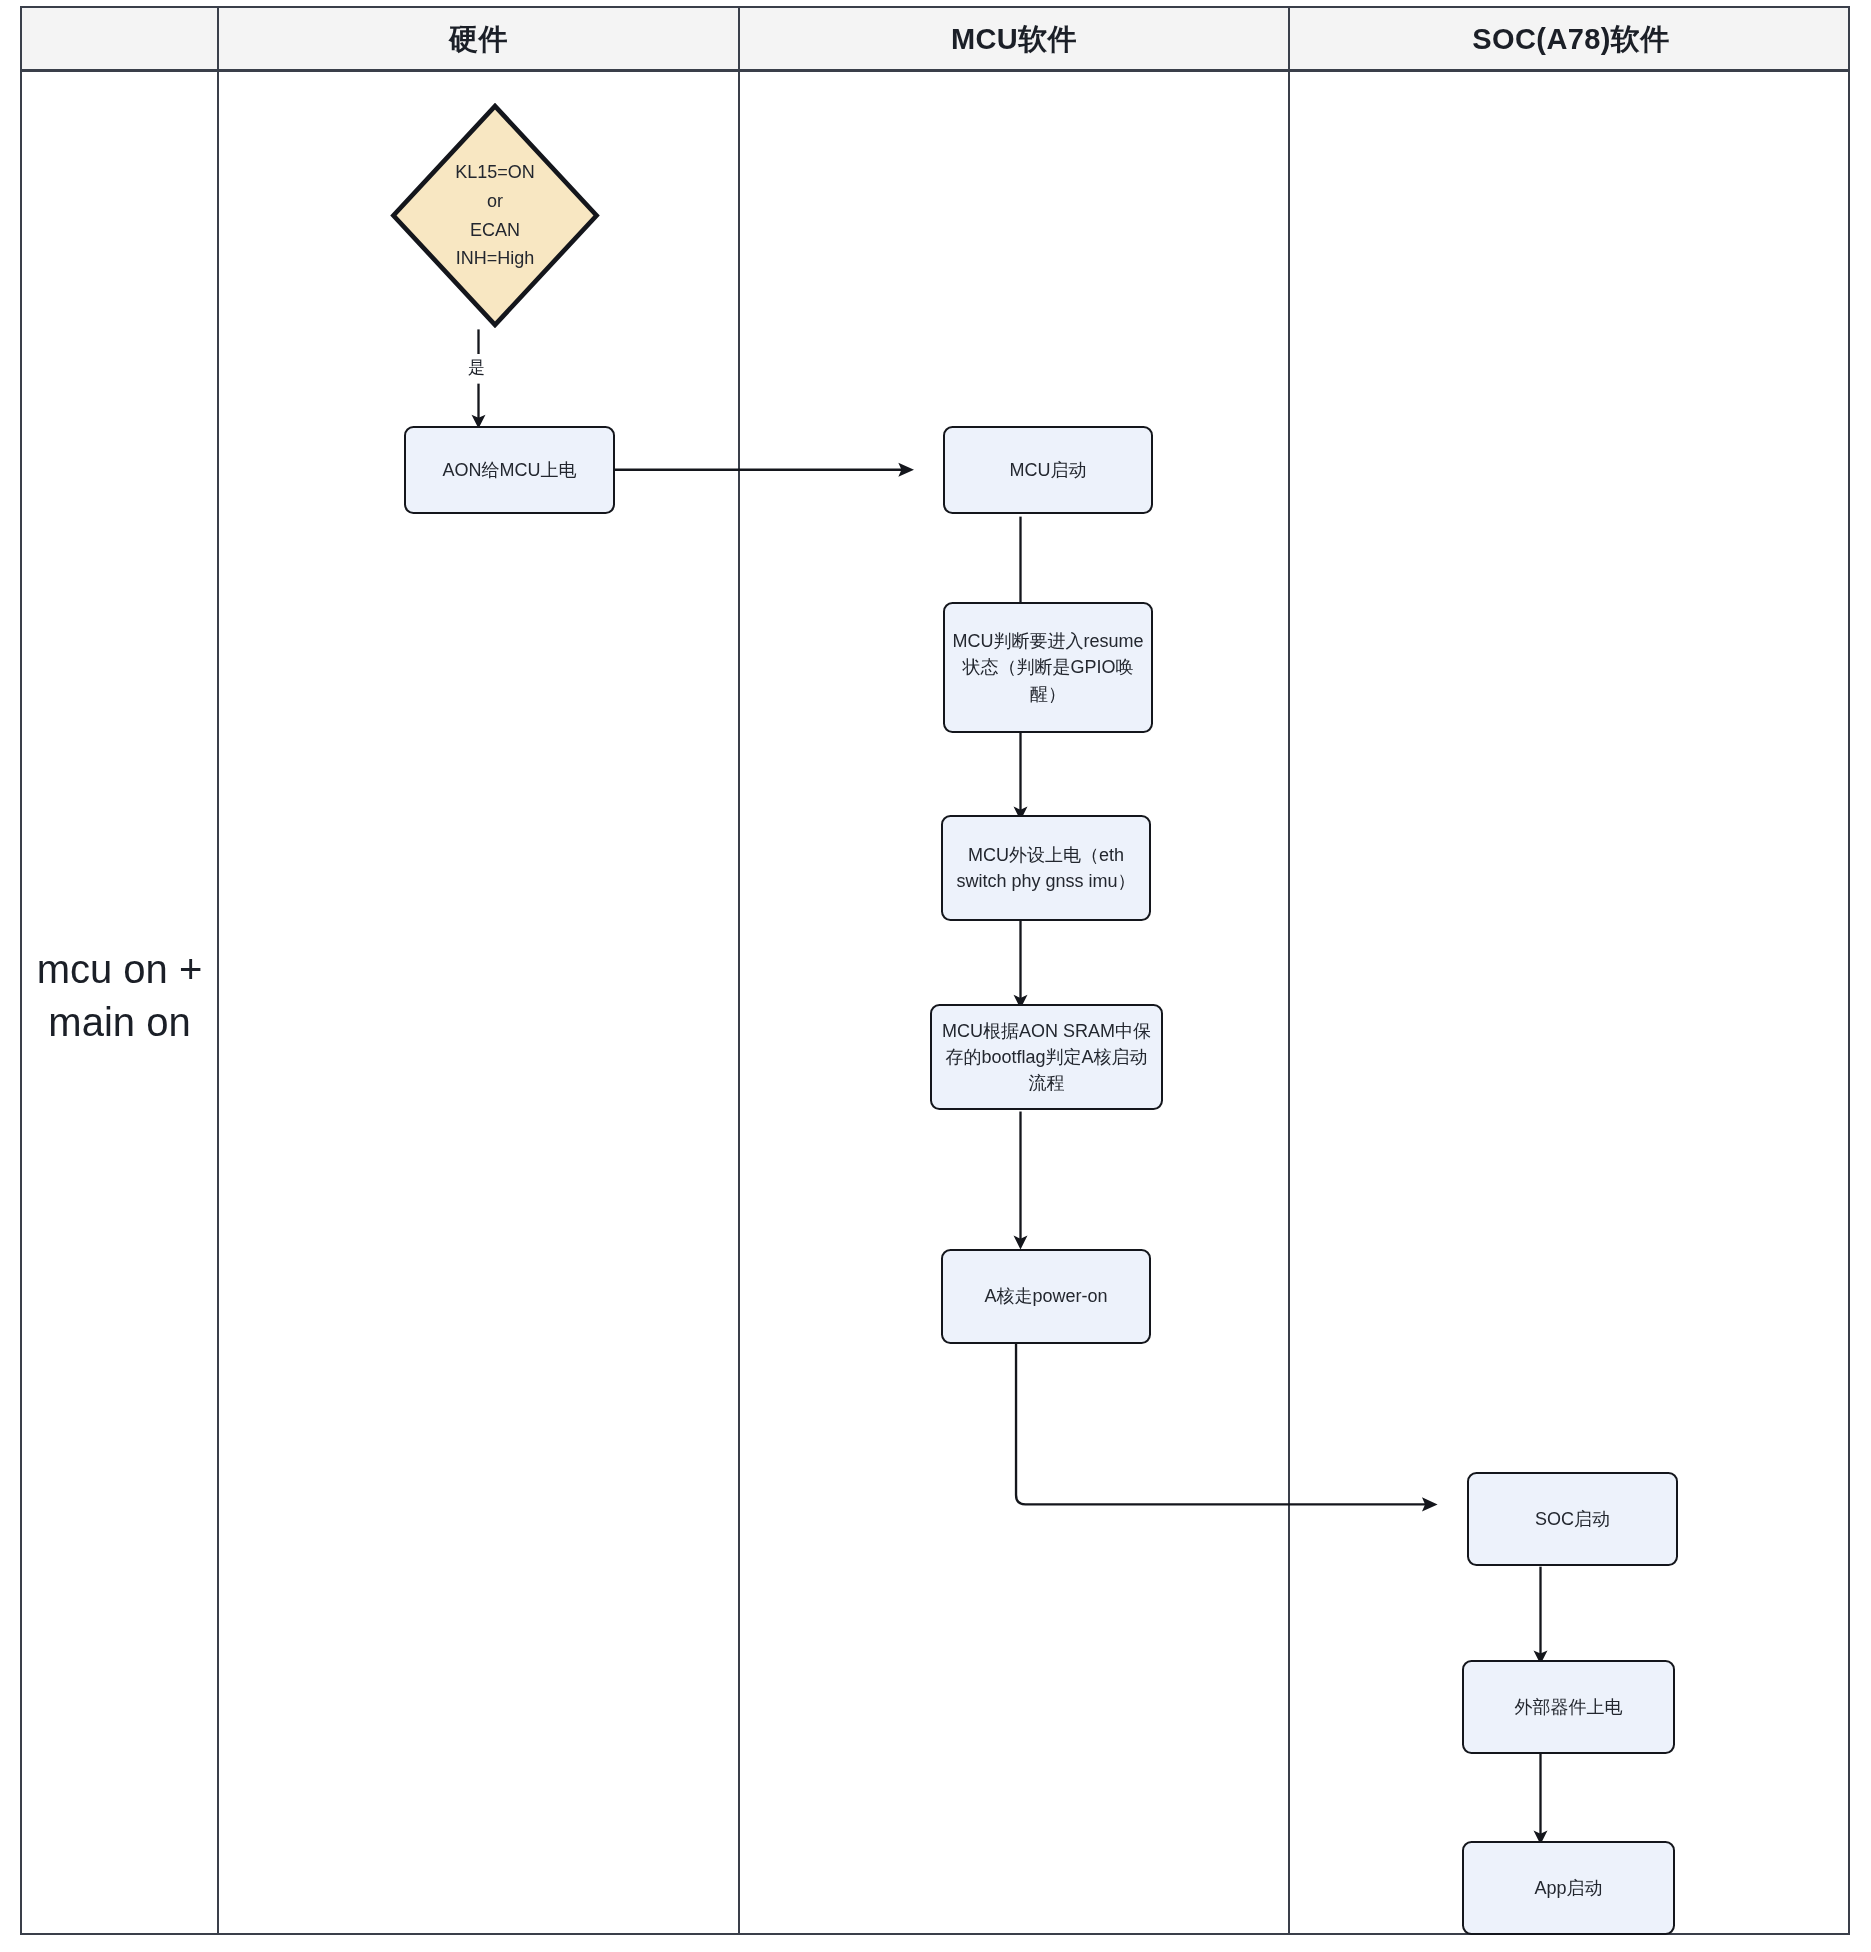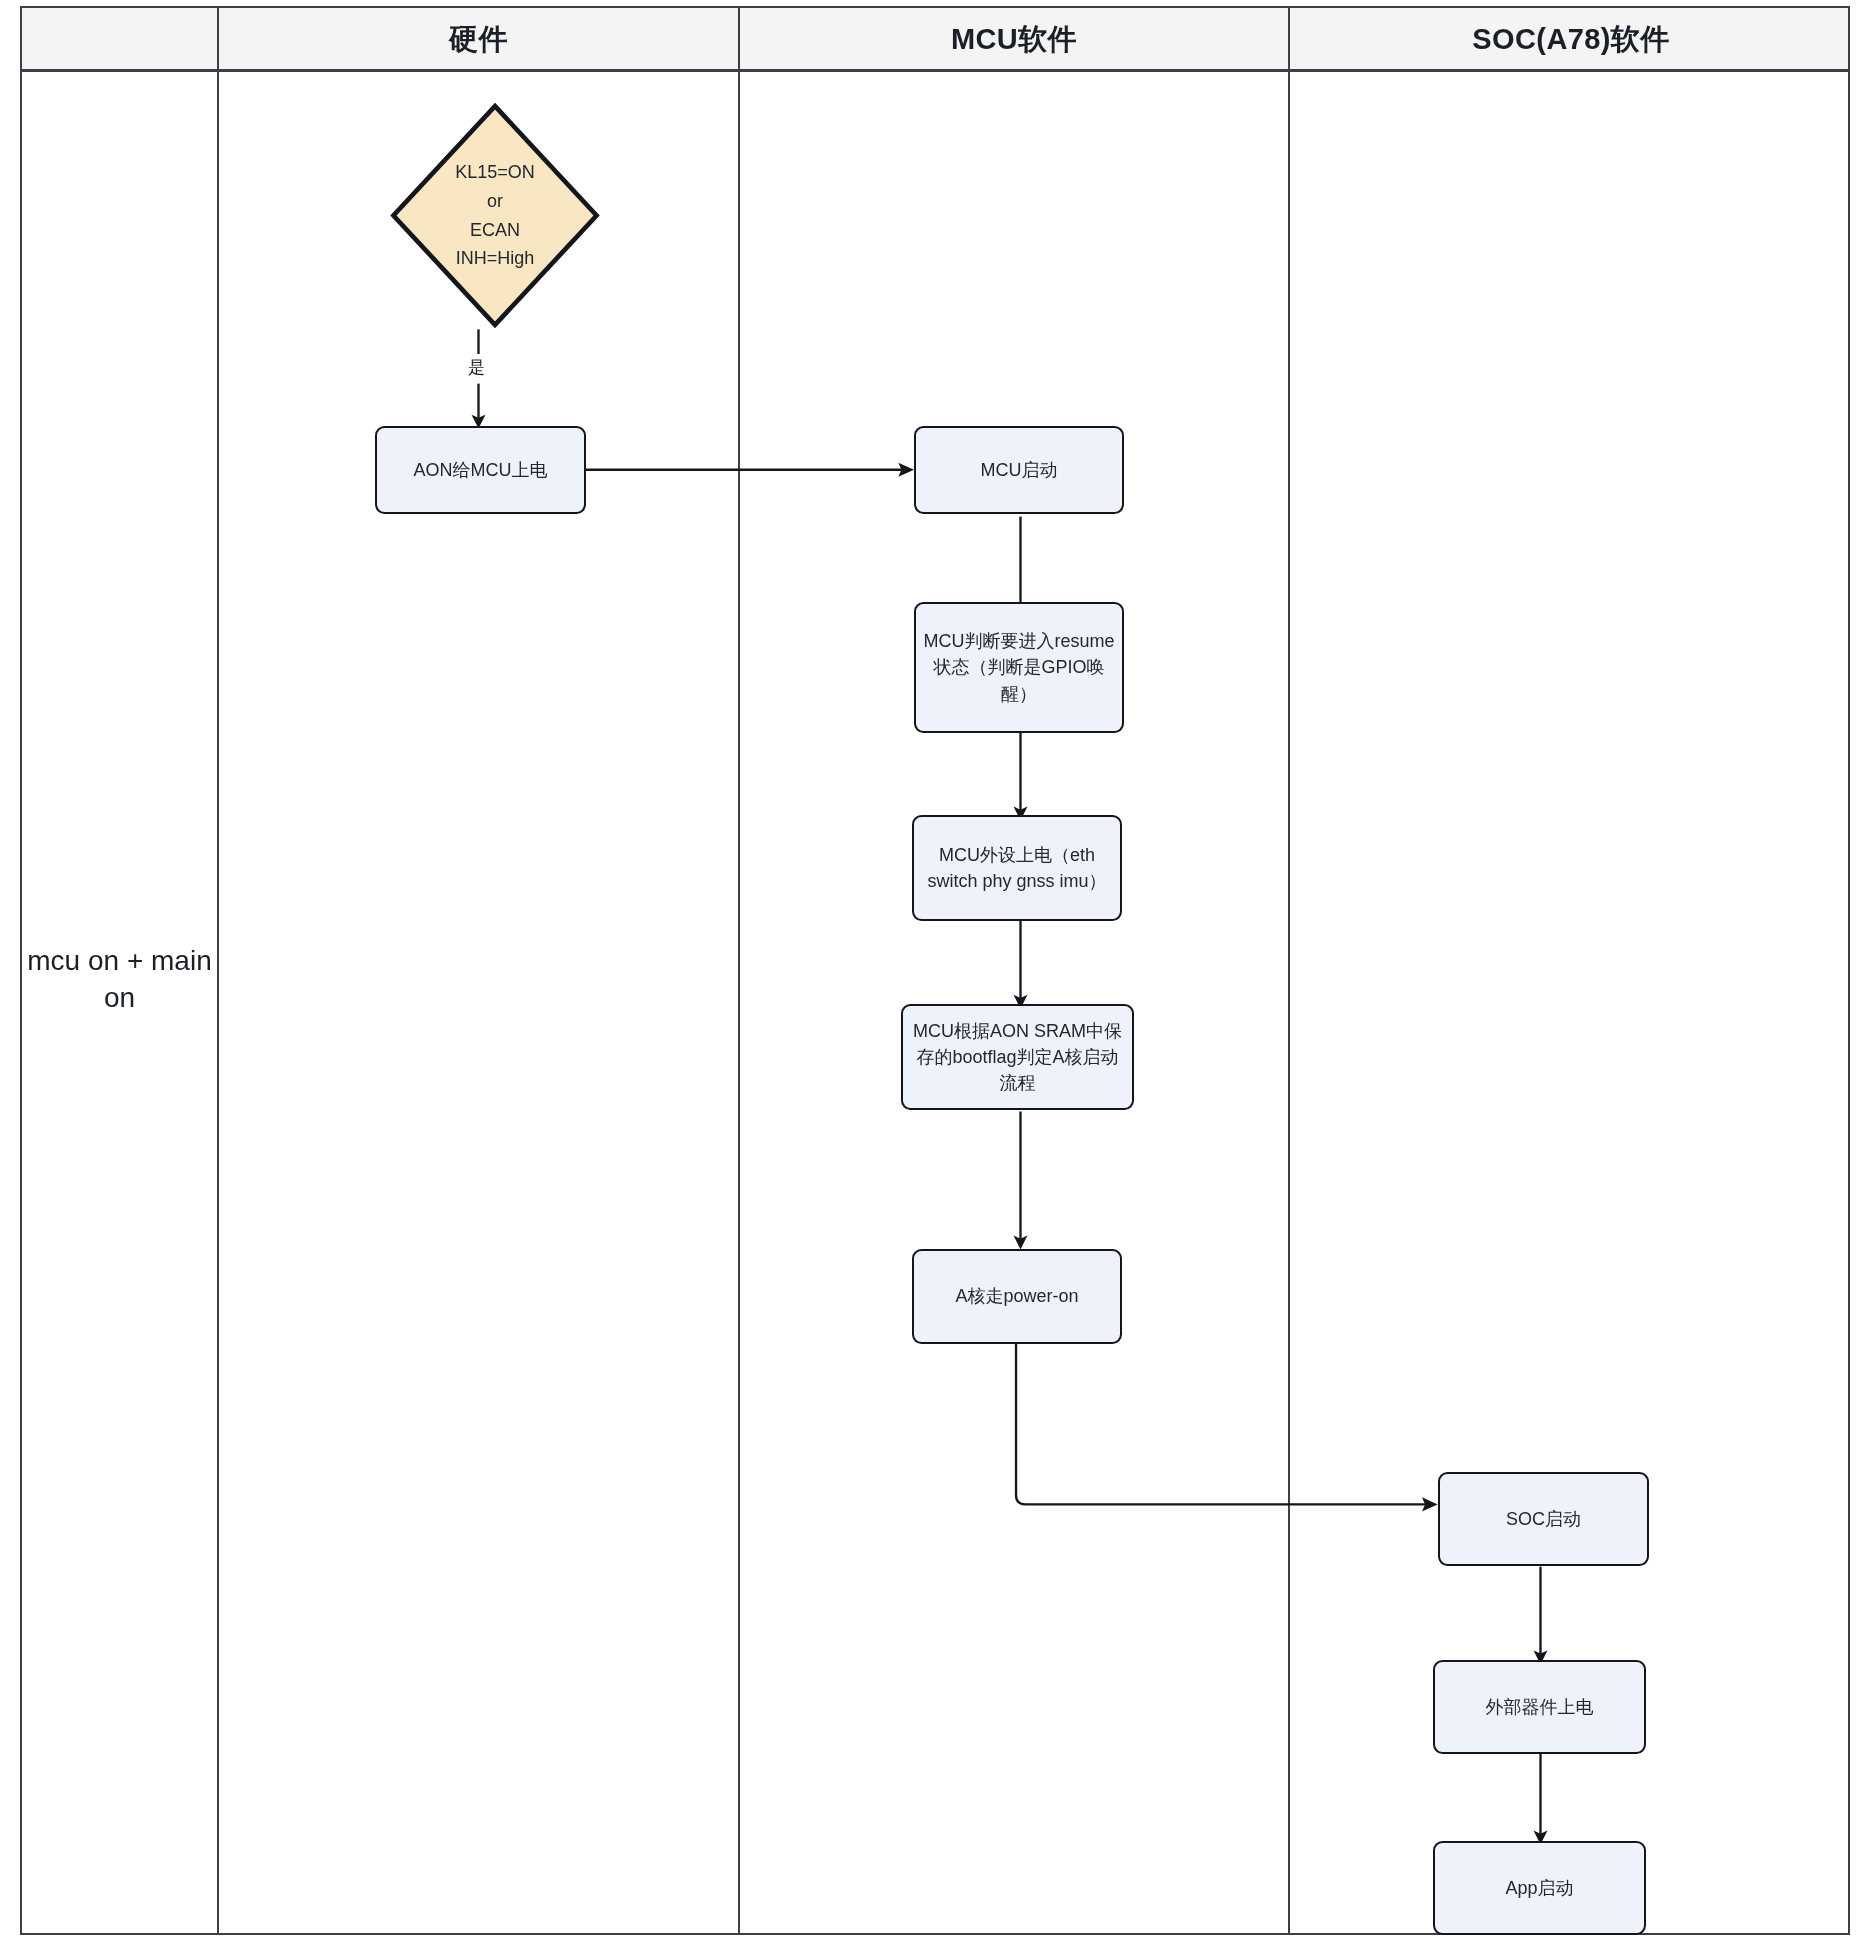--- a/index.html
+++ b/index.html
@@ -67,41 +67,42 @@
   .lane-title.t2 { left: 740px;  width: 548px; }
   .lane-title.t3 { left: 1291px; width: 560px; }
 
   
   .row-label {
     position: absolute;
     left: 23.5px;
     top: 943px;
     width: 192px;
     text-align: center;
-    font-size: 28px;
+    font-size: 40px;
     line-height: 1.32;
     color: #1b1f27;
   }
 
   
   .node {
     position: absolute;
     box-sizing: border-box;
     background: #edf2fb;
     border: 2.3px solid #14161c;
     border-radius: 9.4px;
     display: flex;
     align-items: center;
     justify-content: center;
     text-align: center;
     font-size: 18px;
     line-height: 1.45;
     color: #23272f;
     padding: 4.7px 6.3px;
     white-space: pre-line;
+    margin-left: 29px;
   }
 
   
   .diamond-wrap {
     position: absolute;
     left: 390px;
     top: 103px;
     width: 210px;
     height: 225px;
   }

